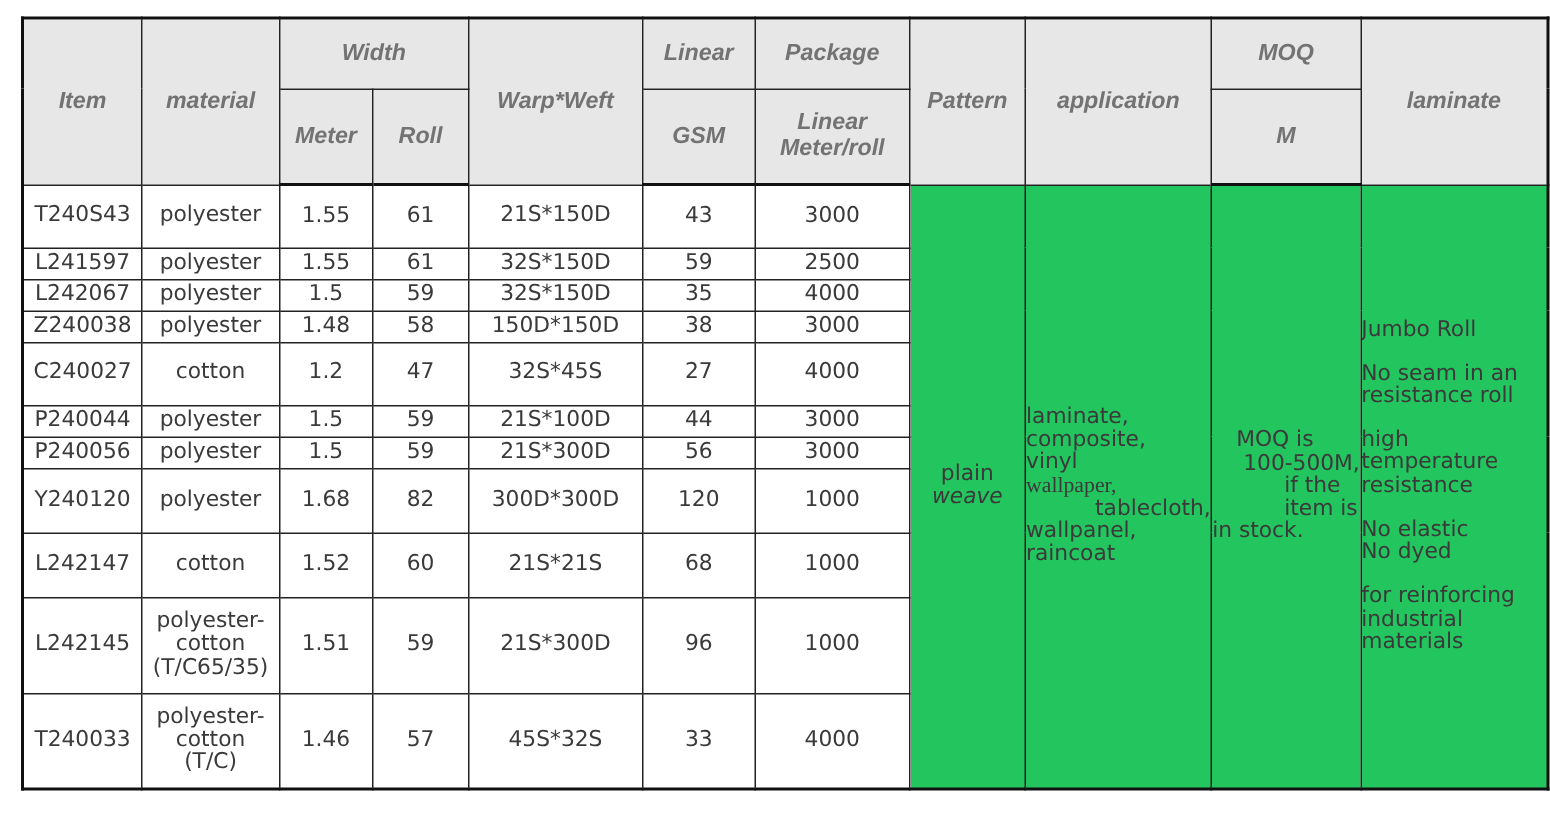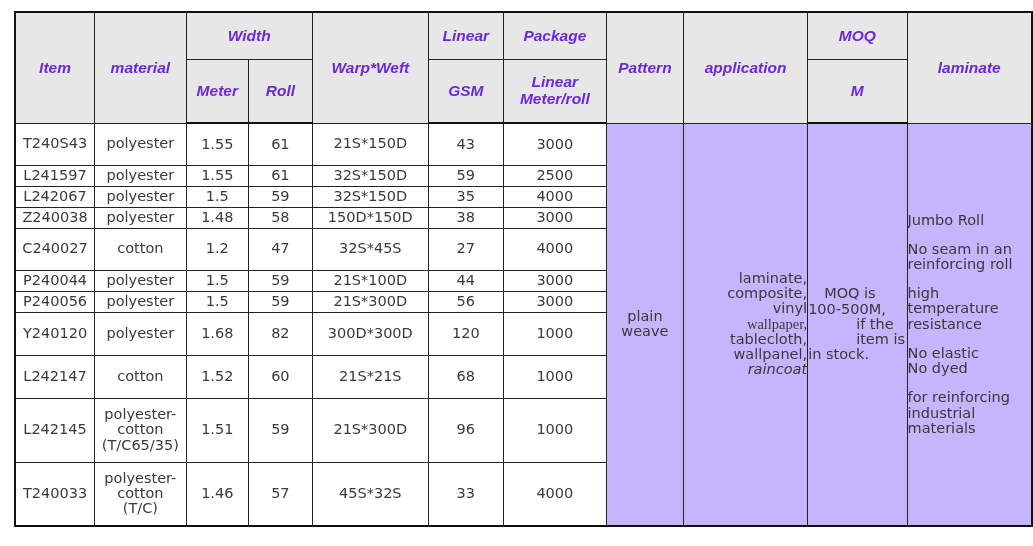--- a/index.html
+++ b/index.html
@@ -1,22 +1,22 @@
 <!DOCTYPE html>
 <html><head>
 <meta charset="utf-8">
 <style>
   html, body { margin:0; padding:0; background:#ffffff; }
   body { width:1033px; height:546px; position:relative; overflow:hidden; font-family:"DejaVu Sans", "Liberation Sans", sans-serif; color:#333; }
   table.spec { position:absolute; left:14px; top:11px; border-collapse:collapse; table-layout:fixed; border:2px solid #111; }
   table.spec td, table.spec th { border:1px solid #222; padding:0; text-align:center; vertical-align:middle; font-size:14.5px; line-height:1.05; color:#3a3a3a; overflow:hidden; }
-  table.spec th { background:#e7e7e7; font-style:italic; font-weight:bold; color:#6d28d9; font-family:"Liberation Sans", sans-serif; font-size:15.5px; }
+  table.spec th { background:#e7e7e7; font-style:italic; font-weight:bold; color:#737373; font-family:"Liberation Sans", sans-serif; font-size:15.5px; }
   table.spec thead tr:last-child th { border-bottom:2px solid #111; }
   td.left { text-align:left; padding-left:4px; }
-  td.merged { background:#c4b5fd; }
+  td.merged { background:#22c55e; }
   .stack span { display:block; }
   .feature span { display:block; text-align:left; }
   .gap { height:14px; }
 </style>
 </head>
 <body>
 
 <table class="spec">
   <colgroup>
     <col style="width:80px">
@@ -61,42 +61,42 @@
         <td class="stack">
           <span>polyester</span>
         </td>
         <td>1.55</td>
         <td>61</td>
         <td>21S*150D</td>
         <td>43</td>
         <td>3000</td>
         <td rowspan="11" class="merged ">
           <span style="display: block; text-align: center;">plain</span>
-          <span style="display: block;">weave</span>
-        </td>
-        <td rowspan="11" class="merged left" style="text-align: right;">
+          <span style="display: block; font-style: italic;">weave</span>
+        </td>
+        <td rowspan="11" class="merged left" style="text-align: left;">
           <span style="display: block;">laminate,</span>
           <span style="display: block;">composite,</span>
-          <span style="display: block; margin-left: 13px;"> vinyl</span>
+          <span style="display: block;"> vinyl</span>
           <span style="display: block; font-family: Liberation Serif, serif;">wallpaper,</span>
           <span style="display: block; margin-left: 46px;">tablecloth,</span>
           <span style="display: block;">wallpanel,</span>
-          <span style="display: block; font-style: italic;">raincoat</span>
+          <span style="display: block;">raincoat</span>
         </td>
         <td rowspan="11" class="merged left" style="text-align: left;">
           <span style="display: block; padding-left: 16px;">MOQ is</span>
-          <span style="display: block;">100-500M,</span>
+          <span style="display: block; text-align: right;">100-500M,</span>
           <span style="display: block; padding-left: 48px;">if the item is</span>
           <span style="display: block;">in stock.</span>
         </td>
         <td rowspan="11" class="merged left feature" style="padding-top: 0px;">
           <span>Jumbo Roll</span>
           <div class="gap"></div>
           <span>No seam in an</span>
-          <span>reinforcing roll</span>
+          <span>resistance roll</span>
           <div class="gap"></div>
           <span>high</span>
           <span>temperature</span>
           <span>resistance</span>
           <div class="gap"></div>
           <span>No elastic</span>
           <span>No dyed</span>
           <div class="gap"></div>
           <span>for reinforcing</span>
           <span>industrial</span>

